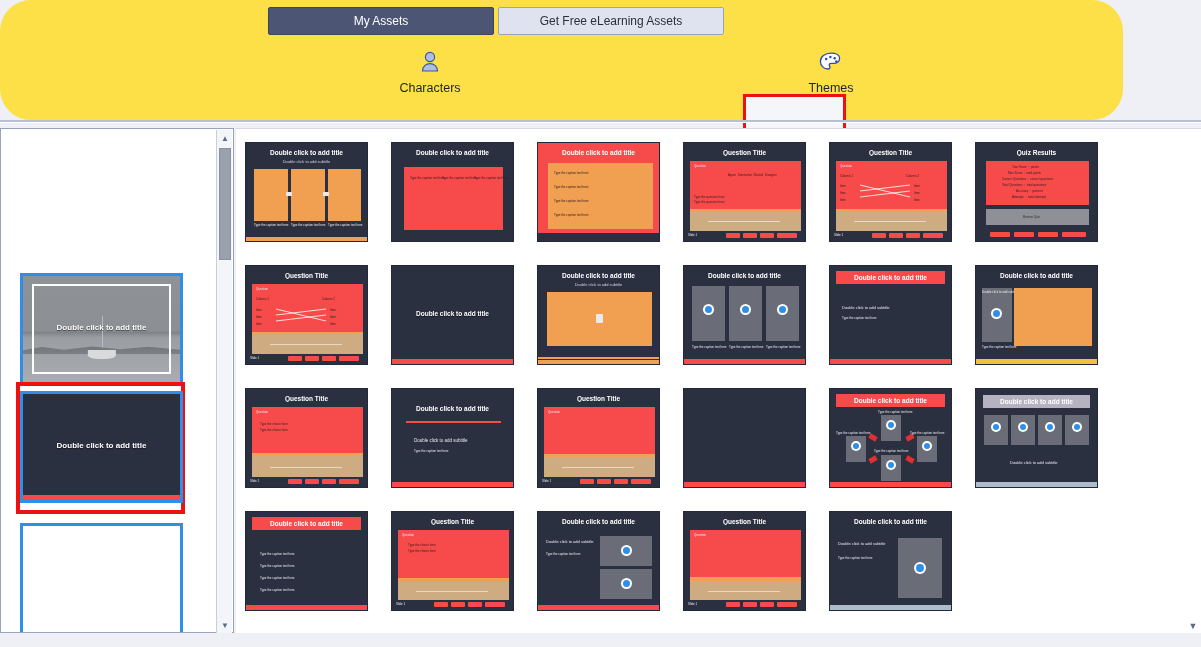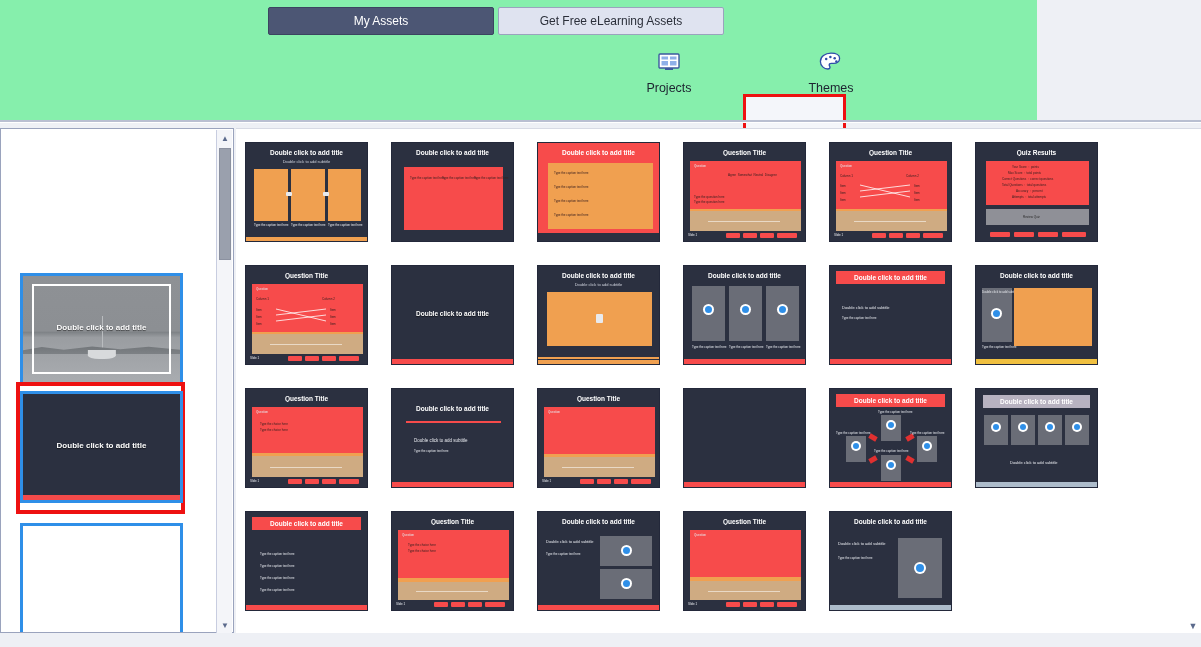--- a/index.html
+++ b/index.html
@@ -7,22 +7,23 @@
   body {
     width:1201px; height:647px;
     font-family:"Liberation Sans", sans-serif;
     background:#eef0f5;
     overflow:hidden;
     position:relative;
   }
 
   
   .topbar{
-    position:absolute; left:0; top:0; width:1037px; height:120px;
-    background:#86efac;
+    position:absolute; left:0; top:0; width:1123px; height:120px;
+    background:#fde047;
+    border-radius:31px;
   }
   .tabrow{
     position:absolute; left:268px; top:7px;
     display:flex; gap:4px;
   }
   .tab{
     width:226px; height:28px;
     display:flex; align-items:center; justify-content:center;
     font-size:12px; color:#2b2f3a;
     background:#dfe3f0;
@@ -233,35 +234,31 @@
 
 <div class="topbar">
 
   <div class="tabrow">
     <div class="tab active">My Assets</div>
     <div class="tab">Get Free eLearning Assets</div>
   </div>
 
   <div class="catrow">
 
-
-
-    <div class="cat cat-projects">
+    <div class="cat cat-characters">
       <span class="glyph">
         <svg width="26" height="26" viewBox="0 0 26 26">
-          <rect x="3" y="5" width="20" height="14" rx="1" fill="#ffffff" stroke="#3d5a9e" stroke-width="1.4"></rect>
-          <rect x="5.5" y="7.5" width="6.5" height="3" fill="#8fb0e8"></rect>
-          <rect x="14" y="7.5" width="6.5" height="3" fill="#8fb0e8"></rect>
-          <rect x="5.5" y="12" width="6.5" height="4.5" fill="#8fb0e8"></rect>
-          <rect x="14" y="12" width="6.5" height="4.5" fill="#8fb0e8"></rect>
-          <rect x="9" y="19" width="8" height="2" fill="#3d5a9e"></rect>
+          <circle cx="13" cy="8" r="4.6" fill="#aebde4" stroke="#3d5a9e" stroke-width="1.2"></circle>
+          <path d="M5.5 22c0-4.4 3.4-7.4 7.5-7.4s7.5 3 7.5 7.4z" fill="#aebde4" stroke="#3d5a9e" stroke-width="1.2"></path>
         </svg>
       </span>
-      <span class="clabel">Projects</span>
-    </div>
+      <span class="clabel">Characters</span>
+    </div>
+
+
 
     <div class="themes-cell-bg"></div>
 
     <div class="cat cat-themes">
       <span class="glyph">
         <svg width="26" height="22" viewBox="0 0 26 22">
           <path d="M13 2.2c-6 0-10.6 3.6-10.6 8.2 0 4.4 3.7 7.6 7.4 7.6 1.7 0 2.2-.8 2.2-1.7 0-.9-.8-1.3-.8-2.2 0-1 .8-1.7 2-1.7h2.3c3.6 0 6.1-2.2 6.1-5.2 0-3-3.3-5-8.6-5z" fill="#ffffff" stroke="#2f4da8" stroke-width="1.3"></path>
           <circle cx="8.2" cy="8" r="1.25" fill="#2f4da8"></circle>
           <circle cx="12.4" cy="6" r="1.25" fill="#2f4da8"></circle>
           <circle cx="16.7" cy="7.2" r="1.25" fill="#2f4da8"></circle>

